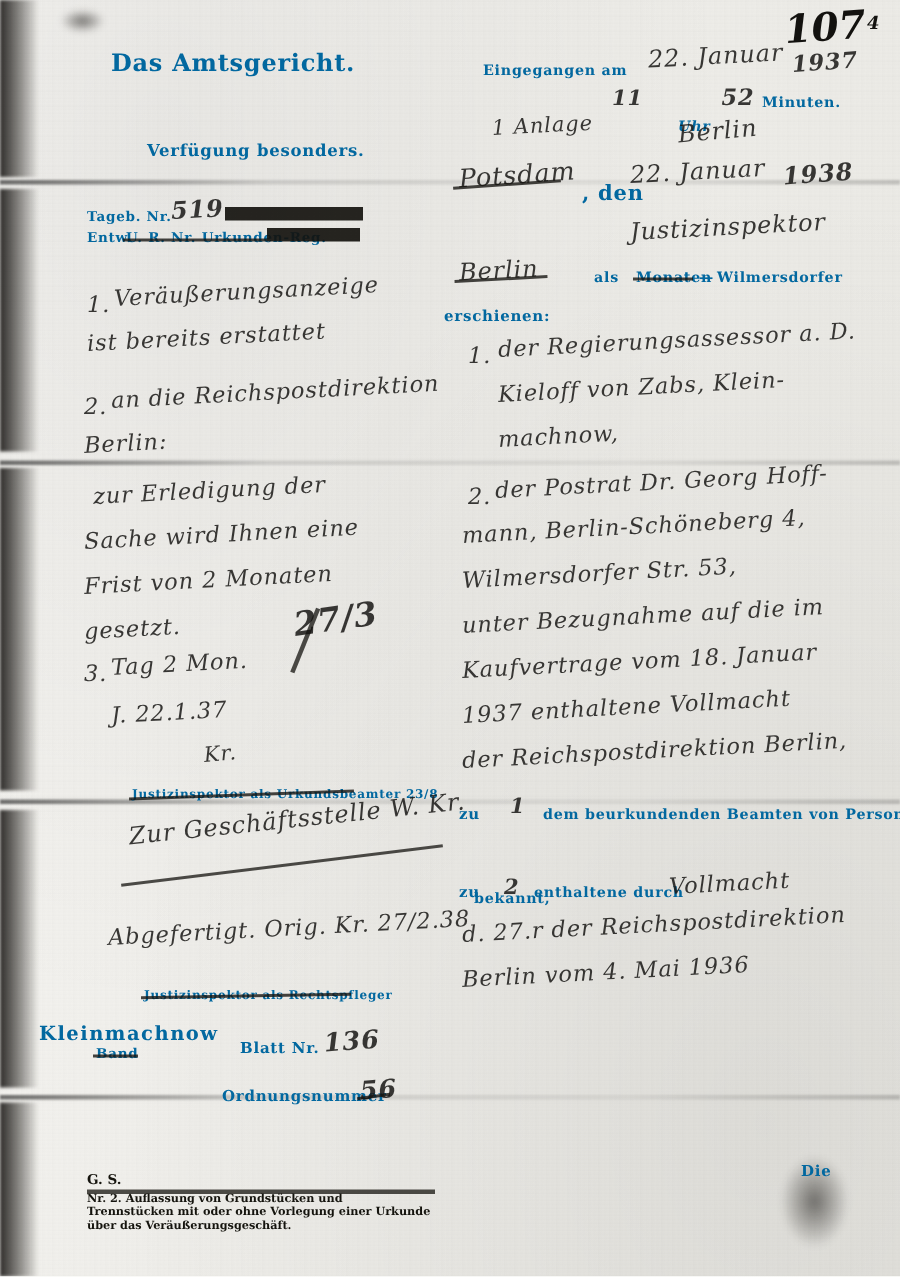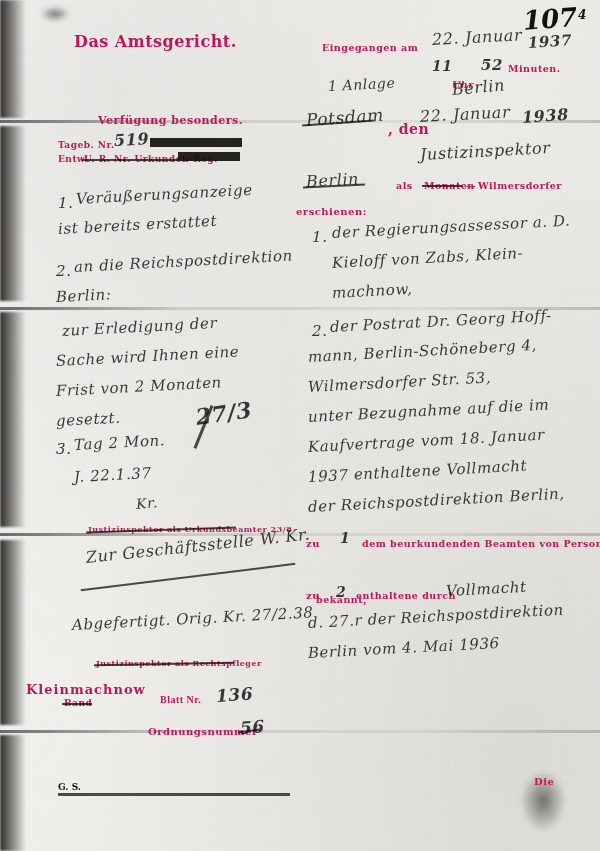--- a/index.html
+++ b/index.html
@@ -56,21 +56,21 @@
     font-family: "DejaVu Serif", serif;
     font-style: italic;
     color: #1b1a18;
     letter-spacing: .6px;
     white-space: nowrap;
     transform-origin: left center;
     opacity: .86;
   }
   .hand.b { font-weight: bold; }
   .print {
-    color: #be185d;
+    color: #0369a1;
     white-space: nowrap;
     text-align: center;
   }
   .fraktur {
     font-family: "DejaVu Serif", serif;
     font-weight: bold;
     letter-spacing: .5px;
   }
   .blackbar {
     position: absolute;
@@ -131,21 +131,21 @@
 
   <div class="abs pagenum" style="left:523px;top:4px;font-size:26px;transform:rotate(-4deg);">107</div>
   <div class="abs pagenum" style="left:578px;top:8px;font-size:12px;">4</div>
 
   <div class="abs fraktur print" style="left:74px;top:32px;font-size:16px;">Das Amtsgericht.</div>
 
   <div class="abs fraktur print" style="left:322px;top:42px;font-size:9.5px;">Eingegangen am</div>
   <div class="abs hand" style="left:432px;top:30px;font-size:16px;transform:rotate(-3deg);">22. Januar</div>
   <div class="abs hand b" style="left:528px;top:34px;font-size:15px;transform:rotate(-4deg);">1937</div>
 
-  <div class="abs hand b" style="left:432px;top:58px;font-size:14px;">11</div>
+  <div class="abs hand b" style="left:408px;top:58px;font-size:14px;">11</div>
   <div class="abs fraktur print" style="left:452px;top:79px;font-size:9.5px;font-style:italic;">Uhr</div>
   <div class="abs hand b" style="left:481px;top:56px;font-size:15px;">52</div>
   <div class="abs fraktur print" style="left:508px;top:63px;font-size:9.5px;">Minuten.</div>
 
   <div class="abs hand" style="left:328px;top:78px;font-size:14px;transform:rotate(-3deg);">1 Anlage</div>
   <div class="abs hand" style="left:452px;top:80px;font-size:16px;transform:rotate(-5deg);">Berlin</div>
 
   <div class="abs hand" style="left:306px;top:110px;font-size:17px;transform:rotate(-4deg);">Potsdam</div>
   <div class="strike" style="left:302px;top:122px;width:72px;transform:rotate(-4deg);"></div>
   <div class="abs fraktur print" style="left:388px;top:121px;font-size:14px;">, den</div>
@@ -185,21 +185,21 @@
 
   <div class="abs fraktur print" style="left:306px;top:590px;font-size:10px;">zu</div>
   <div class="abs hand b" style="left:336px;top:584px;font-size:14px;">2</div>
   <div class="abs fraktur print" style="left:356px;top:590px;font-size:9.5px;">enthaltene durch</div>
   <div class="abs hand" style="left:446px;top:582px;font-size:15px;transform:rotate(-3deg);">Vollmacht</div>
   <div class="abs hand" style="left:308px;top:614px;font-size:15px;transform:rotate(-3deg);">d. 27.r der Reichspostdirektion</div>
   <div class="abs hand" style="left:308px;top:644px;font-size:15px;transform:rotate(-3deg);">Berlin vom 4. Mai 1936</div>
 
   <div class="abs fraktur print" style="left:534px;top:776px;font-size:10px;">Die</div>
 
-  <div class="abs fraktur print" style="left:98px;top:114px;font-size:11px;">Verfügung besonders.</div>
+  <div class="abs fraktur print" style="left:98px;top:94px;font-size:11px;">Verfügung besonders.</div>
 
   <div class="abs fraktur print" style="left:58px;top:140px;font-size:9px;">Tageb. Nr.</div>
   <div class="abs hand b" style="left:114px;top:131px;font-size:16px;transform:rotate(-3deg);">519</div>
   <div class="blackbar" style="left:150px;top:138px;width:92px;height:9px;"></div>
 
   <div class="abs fraktur print" style="left:58px;top:154px;font-size:9px;">Entw.</div>
   <div class="abs fraktur print" style="left:84px;top:154px;font-size:9px;">U. R. Nr. Urkunden-Reg.</div>
   <div class="strike" style="left:82px;top:159px;width:96px;"></div>
   <div class="blackbar" style="left:178px;top:152px;width:62px;height:9px;"></div>
 
@@ -229,24 +229,25 @@
   <div class="abs hand" style="left:86px;top:548px;font-size:16px;transform:rotate(-6deg);">Zur Geschäftsstelle W. Kr.</div>
   <div class="inkline" style="left:80px;top:576px;width:216px;height:2px;transform:rotate(-7deg);"></div>
 
   <div class="abs hand" style="left:72px;top:616px;font-size:15px;transform:rotate(-3deg);">Abgefertigt. Orig.  Kr. 27/2.38</div>
   <div class="abs fraktur print" style="left:96px;top:658px;font-size:8px;">Justizinspektor als Rechtspfleger</div>
   <div class="strike" style="left:94px;top:663px;width:140px;transform:rotate(-1deg);"></div>
 
   <div class="abs fraktur print" style="left:26px;top:682px;font-size:13px;letter-spacing:1px;">Kleinmachnow</div>
   <div class="abs fraktur print" style="left:64px;top:698px;font-size:9px;">Band</div>
   <div class="strike" style="left:62px;top:703px;width:30px;"></div>
-  <div class="abs fraktur print" style="left:160px;top:694px;font-size:10px;font-family:Liberation Serif, serif;">Blatt Nr.</div>
+  <div class="abs fraktur print" style="left:160px;top:694px;font-size:10px;">Blatt Nr.</div>
   <div class="abs hand b" style="left:216px;top:686px;font-size:17px;transform:rotate(-4deg);">136</div>
 
   <div class="abs fraktur print" style="left:148px;top:726px;font-size:10px;">Ordnungsnummer</div>
   <div class="abs hand b" style="left:240px;top:718px;font-size:17px;transform:rotate(-4deg);">56</div>
   <div class="strike" style="left:238px;top:730px;width:22px;transform:rotate(-8deg);"></div>
 
   <div class="abs" style="left:58px;top:782px;font-family:'DejaVu Serif',serif;font-weight:bold;font-size:9px;color:#16150f;">G. S.</div>
+  <div class="abs smallcaps-print" style="left:58px;top:794px;width:230px;">Nr. 2. Auflassung von Grundstücken und Trennstücken mit oder ohne Vorlegung einer Urkunde über das Veräußerungsgeschäft.</div>
   <div class="blackbar" style="left:58px;top:793px;width:232px;height:3px;opacity:.75;"></div>
 
   <div class="grain"></div>
 </div>
 
 </body></html>

